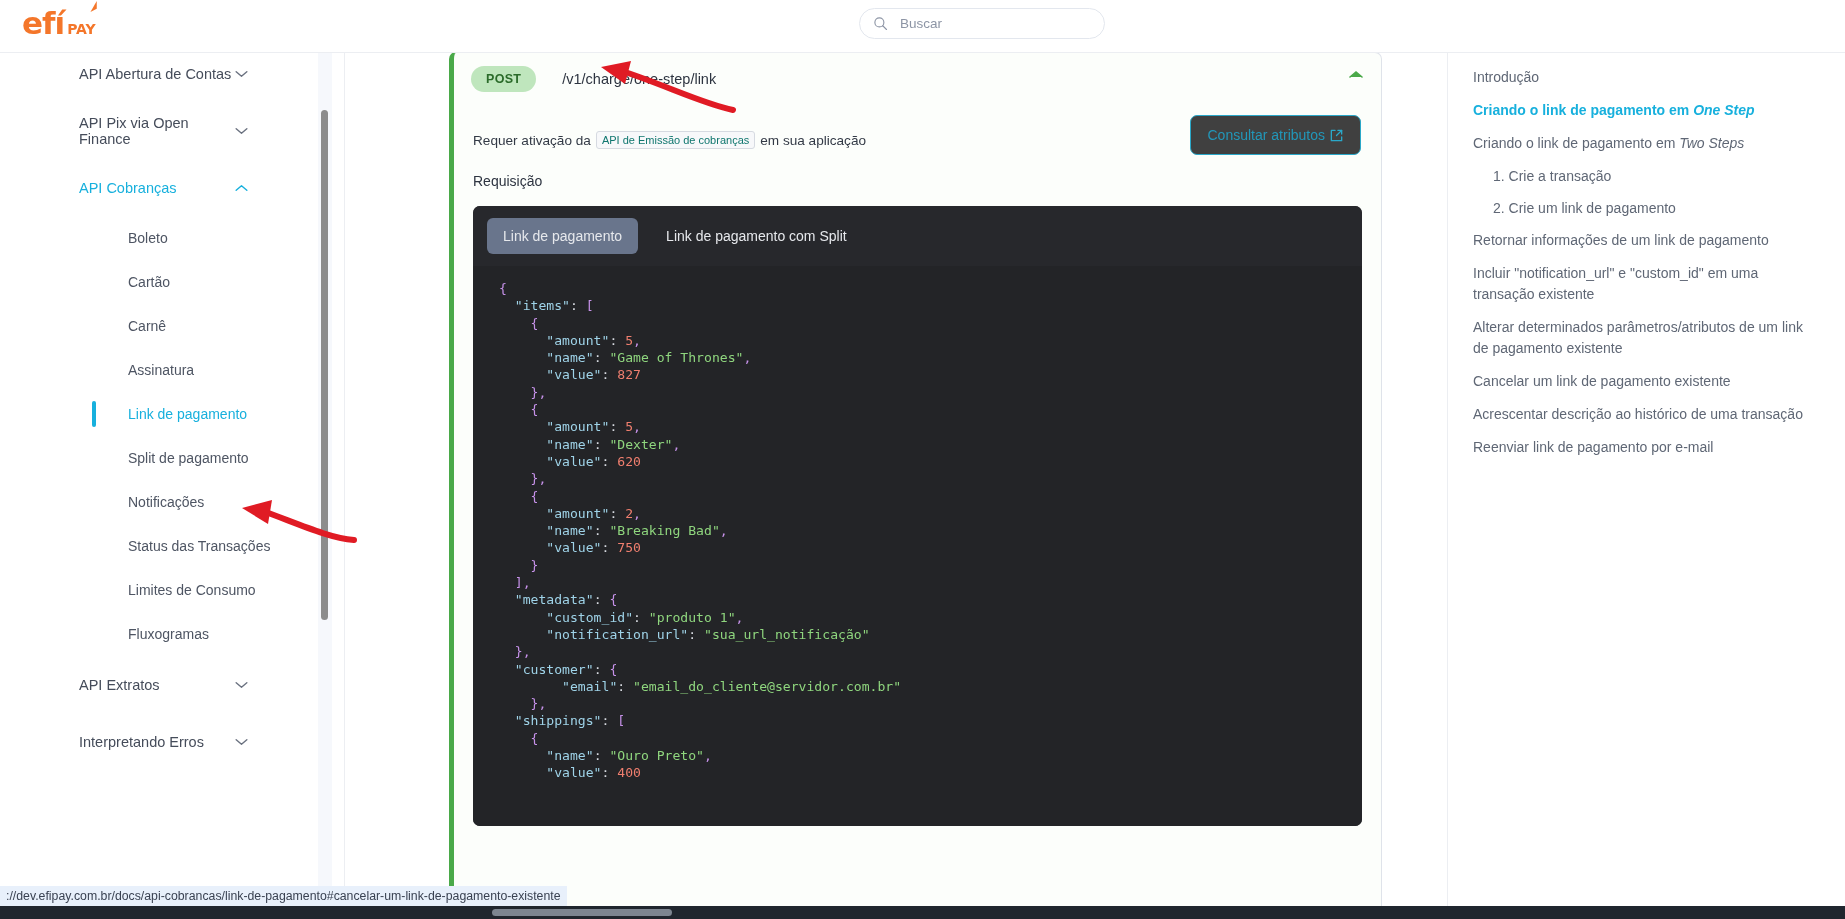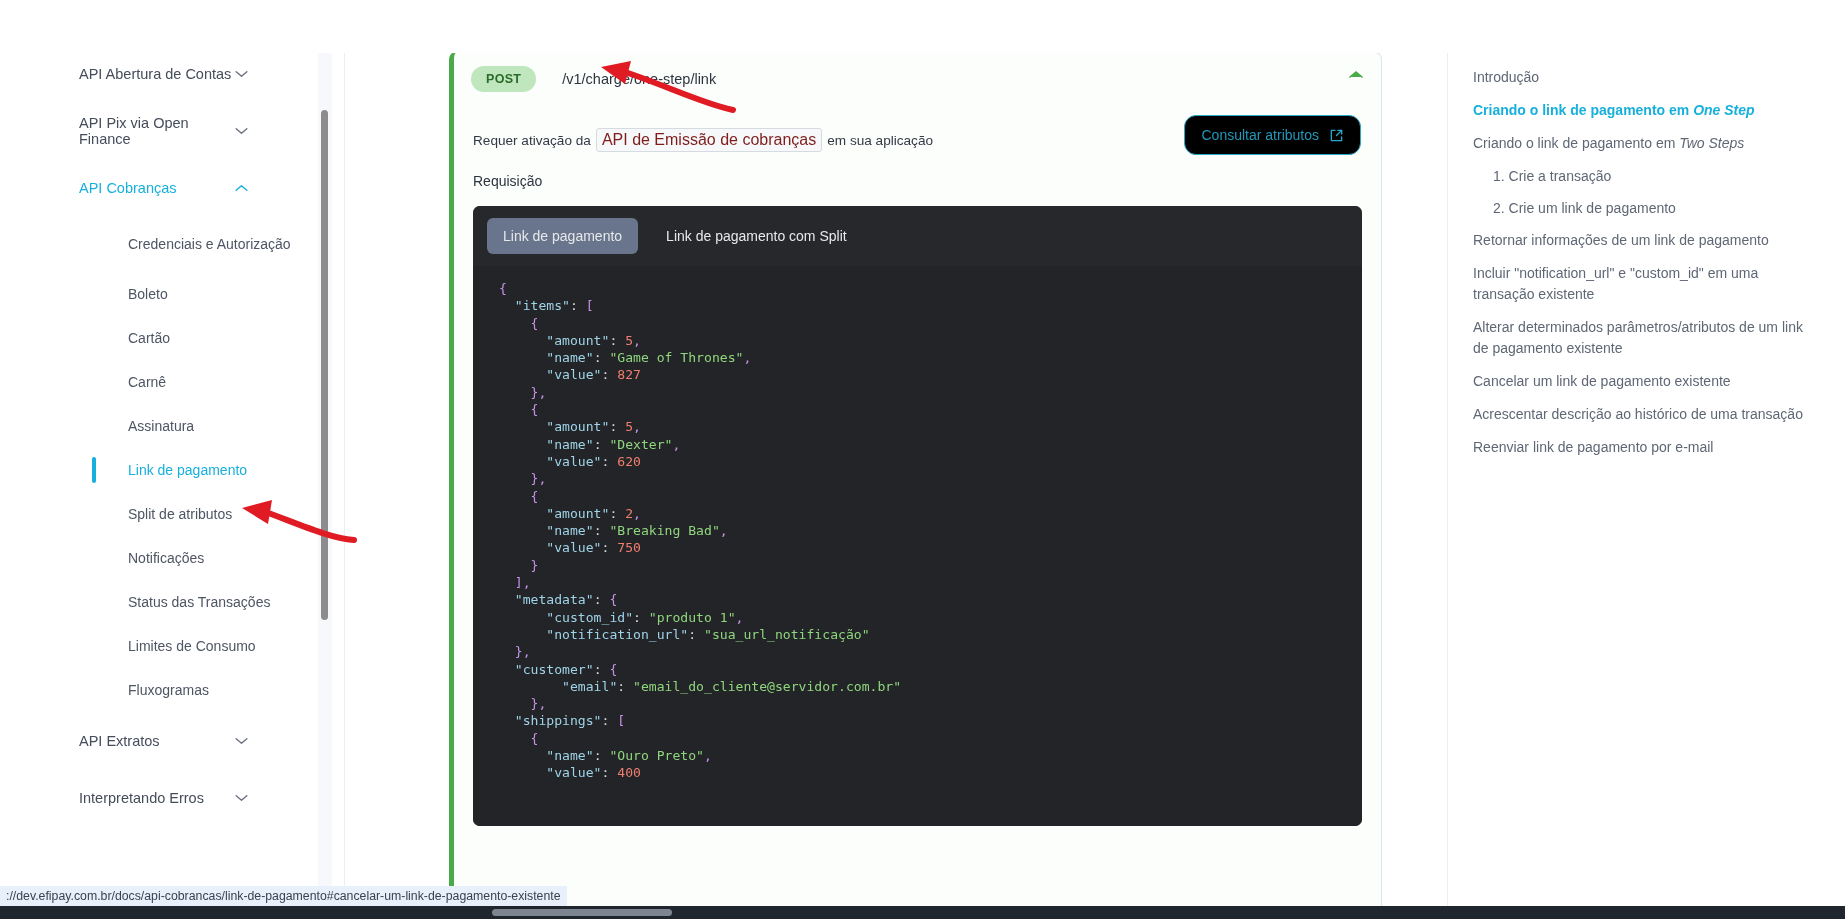--- a/index.html
+++ b/index.html
@@ -209,33 +209,33 @@
     display: flex; align-items: center;
     flex-wrap: nowrap;
   }
   .code-chip {
     display: inline-block;
     border: 1px solid #d6dae1;
     background: #f7f8fa;
     border-radius: 3px;
     padding: 2px 5px;
     margin: 0 5px;
-    font-size: 16px;
-    color: #7f1d1d;
+    font-size: 11px;
+    color: #0f766e;
   }
   .attr-btn {
     position: absolute;
     right: 20px; top: 10px;
-    display: flex; align-items: center; gap: 10px;
+    display: flex; align-items: center; gap: 4px;
     border: 1px solid #2aa8c9;
-    border-radius: 12px;
+    border-radius: 7px;
     padding: 11px 16px;
     color: #2297b9;
     font-size: 14px;
-    background: #000000;
+    background: #404040;
     cursor: pointer;
   }
   .ext-icon { width: 15px; height: 15px; }
 
   .req-title {
     padding: 12px 0 0 19px;
     font-size: 14px;
     color: #2d3440;
   }
 
@@ -344,20 +344,35 @@
     width: 180px; height: 7px;
     border-radius: 4px;
     background: #7d8590;
   }
 </style>
 </head>
 <body>
 
 <div id="app">
 
+  <div class="header">
+    <div class="logo">
+      <span class="logo-efi">efí</span>
+      <span class="logo-tick"></span>
+      <span class="logo-pay">PAY</span>
+    </div>
+
+    <div class="search-wrap">
+      <svg class="search-icon" viewBox="0 0 20 20" fill="none">
+        <circle cx="8.5" cy="8.5" r="6" stroke="#8d95a5" stroke-width="1.5"></circle>
+        <line x1="13" y1="13" x2="18" y2="18" stroke="#8d95a5" stroke-width="1.5" stroke-linecap="round"></line>
+      </svg>
+      <input class="search-input" type="text" placeholder="Buscar" style="">
+    </div>
+  </div>
 
   <div class="sidebar">
     <div class="side-inner" id="side-inner">
         <div class="side-group">
           <span class="side-group-label">API Abertura de Contas</span>
           <svg class="chev" viewBox="0 0 14 9">
             <path d="M1 2 L7 7 L13 2" stroke="#6b7280" stroke-width="1.6" fill="none" stroke-linecap="round" stroke-linejoin="round"></path>
           </svg>
         </div>
         <div class="side-group">
@@ -365,41 +380,38 @@
           <svg class="chev" viewBox="0 0 14 9">
             <path d="M1 2 L7 7 L13 2" stroke="#6b7280" stroke-width="1.6" fill="none" stroke-linecap="round" stroke-linejoin="round"></path>
           </svg>
         </div>
         <div class="side-group active">
           <span class="side-group-label">API Cobranças</span>
           <svg class="chev" viewBox="0 0 14 9">
             <path d="M1 7 L7 2 L13 7" stroke="#17b0dd" stroke-width="1.6" fill="none" stroke-linecap="round" stroke-linejoin="round"></path>
           </svg>
         </div>
-        <div class="side-sub tall">
-          <span class="side-sub-label">Credenciais e Autorização</span>
-        </div>
         <div class="side-sub">
           <span class="side-sub-label">Boleto</span>
         </div>
         <div class="side-sub">
           <span class="side-sub-label">Cartão</span>
         </div>
         <div class="side-sub">
           <span class="side-sub-label">Carnê</span>
         </div>
         <div class="side-sub">
           <span class="side-sub-label">Assinatura</span>
         </div>
         <div class="side-sub active">
           <span class="marker"></span>
           <span class="side-sub-label">Link de pagamento</span>
         </div>
         <div class="side-sub">
-          <span class="side-sub-label">Split de atributos</span>
+          <span class="side-sub-label">Split de pagamento</span>
         </div>
         <div class="side-sub">
           <span class="side-sub-label">Notificações</span>
         </div>
         <div class="side-sub">
           <span class="side-sub-label">Status das Transações</span>
         </div>
         <div class="side-sub">
           <span class="side-sub-label">Limites de Consumo</span>
         </div>

